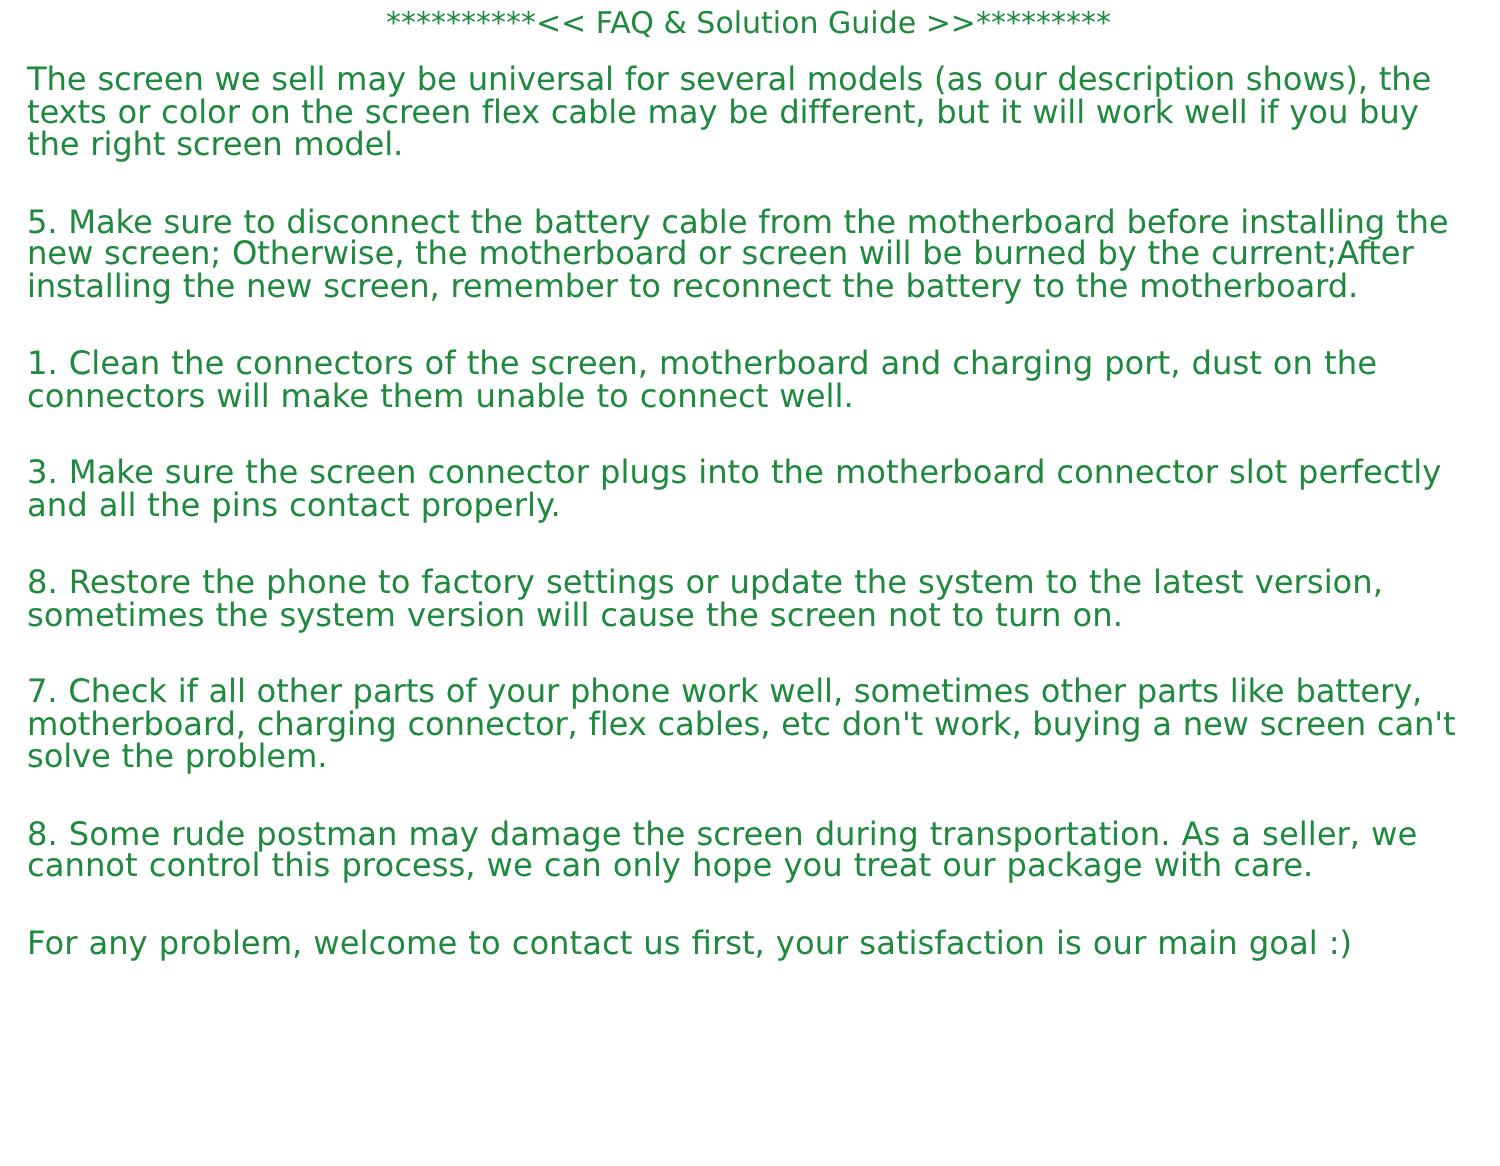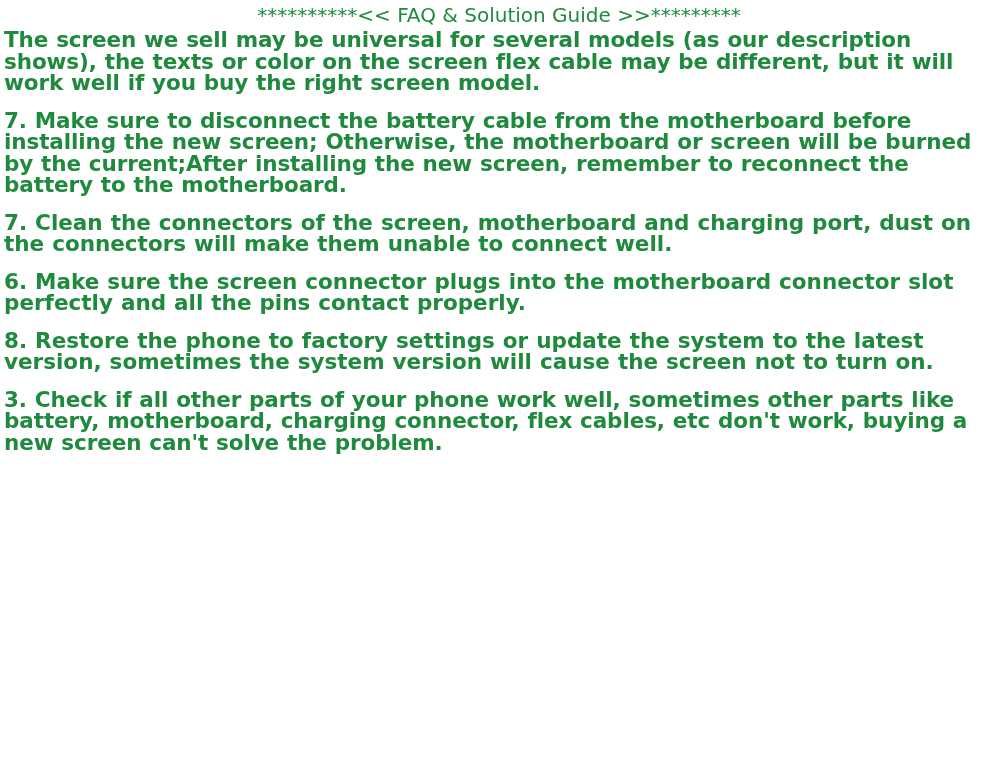--- a/index.html
+++ b/index.html
@@ -28,36 +28,37 @@
     line-height: 26px;
     color: #1f8a3d;
     letter-spacing: 0px;
     white-space: nowrap;
     margin: 0 0 1px 0;
   }
   .para {
     font-size: 21.5px;
     line-height: 21.5px;
     color: #1f8a3d;
-    margin: 0;
+    margin: 14px;
     text-align: left;
     word-spacing: 0.5px;
-    font-weight: bold;
   }
   .para + .para {
     margin-top: 16px;
   }
   .tight {
     letter-spacing: -0.1px;
   }
 </style>
 </head>
 <body>
 
 <div class="page">
   <div class="title">**********&lt;&lt; FAQ &amp; Solution Guide &gt;&gt;*********</div>
   <p class="para tight">The screen we sell may be universal for several models  (as our description shows), the texts or color on the screen flex cable may be different, but it will work well if you buy the right screen model.</p>
-  <p class="para tight">7. Make sure to disconnect the  battery  cable from the motherboard before installing the new screen; Otherwise, the  motherboard  or screen  will  be burned by the current;After installing the new screen, remember to reconnect the battery to the motherboard.</p>
-  <p class="para">7. Clean  the  connectors  of  the  screen,  motherboard  and  charging  port, dust on the connectors will make them unable to connect well.</p>
-  <p class="para">6. Make sure the  screen  connector  plugs into the motherboard connector slot perfectly and all the pins contact properly.</p>
+  <p class="para tight">5. Make sure to disconnect the  battery  cable from the motherboard before installing the new screen; Otherwise, the  motherboard  or screen  will  be burned by the current;After installing the new screen, remember to reconnect the battery to the motherboard.</p>
+  <p class="para">1. Clean  the  connectors  of  the  screen,  motherboard  and  charging  port, dust on the connectors will make them unable to connect well.</p>
+  <p class="para">3. Make sure the  screen  connector  plugs into the motherboard connector slot perfectly and all the pins contact properly.</p>
   <p class="para">8. Restore  the  phone  to  factory settings  or  update  the  system  to  the latest version, sometimes the system version will cause the screen not to turn on.</p>
-  <p class="para tight">3. Check  if  all  other  parts of  your phone work well, sometimes other parts like battery, motherboard,  charging  connector, flex  cables,  etc don't  work, buying  a  new  screen can't solve the problem.</p>
+  <p class="para tight">7. Check  if  all  other  parts of  your phone work well, sometimes other parts like battery, motherboard,  charging  connector, flex  cables,  etc don't  work, buying  a  new  screen can't solve the problem.</p>
+  <p class="para">8. Some  rude  postman  may  damage  the screen during transportation. As a seller, we cannot control this process, we can only hope you treat our package with care.</p>
+  <p class="para">For any problem, welcome to contact us first, your satisfaction is our main goal :)</p>
 </div>
 
 </body></html>

